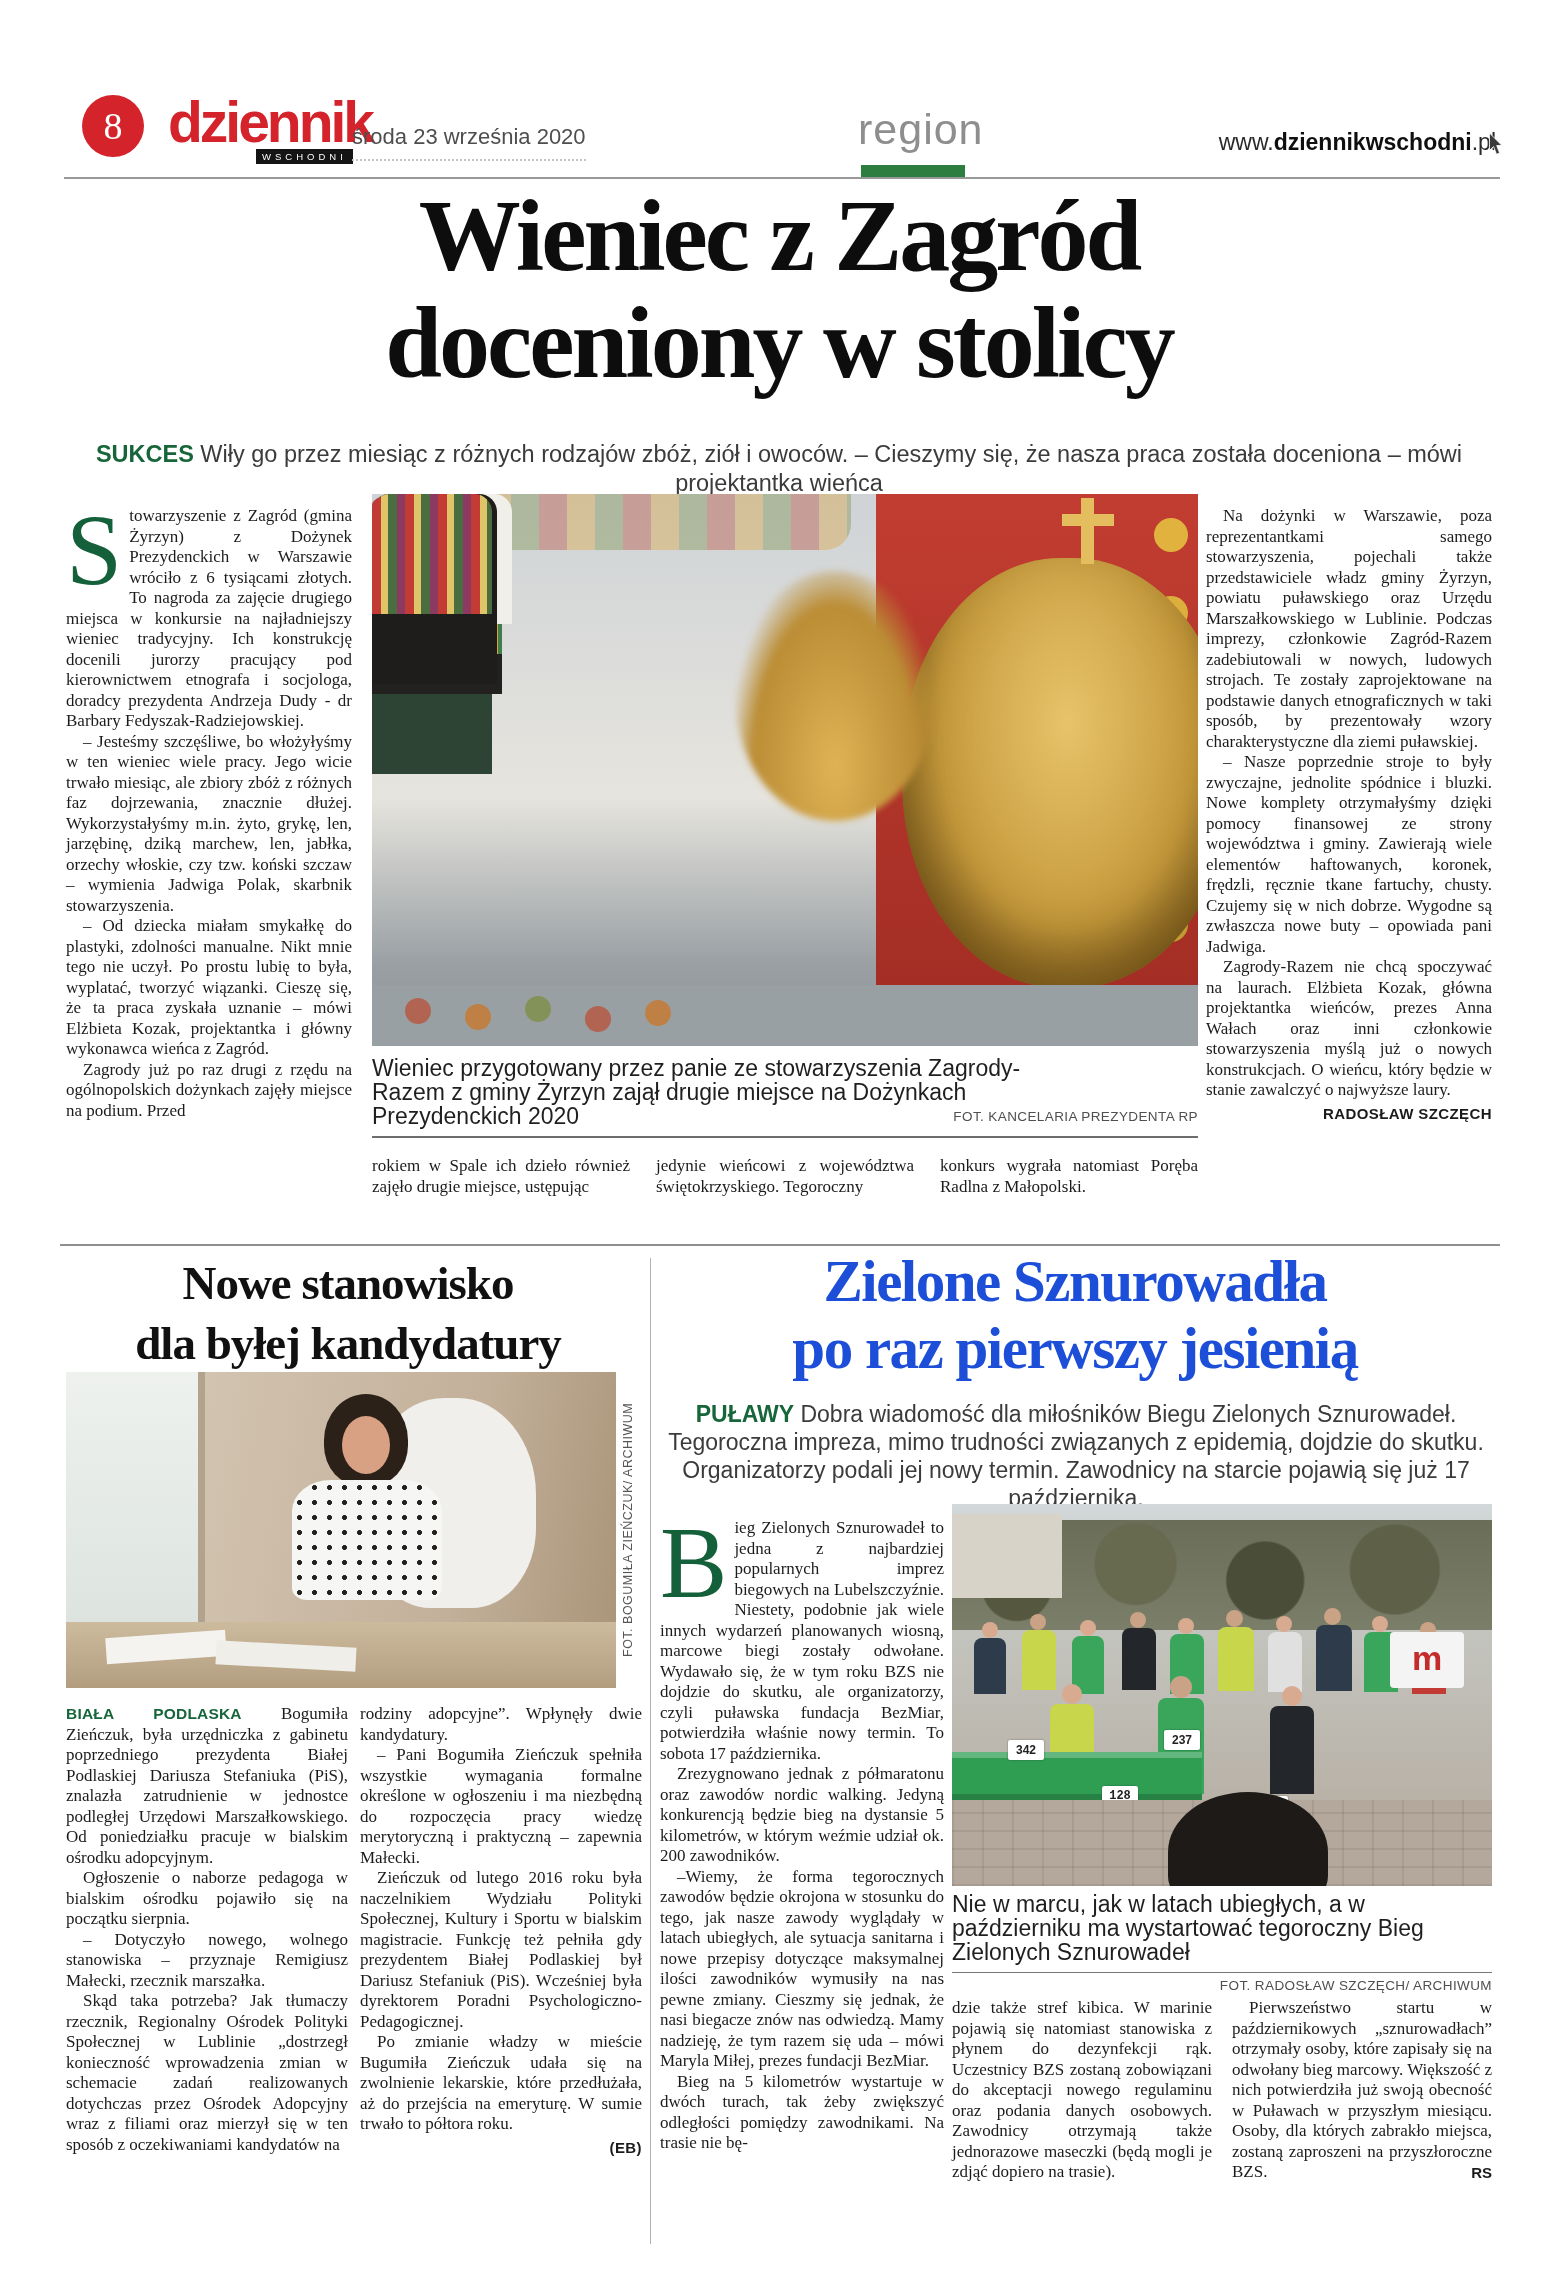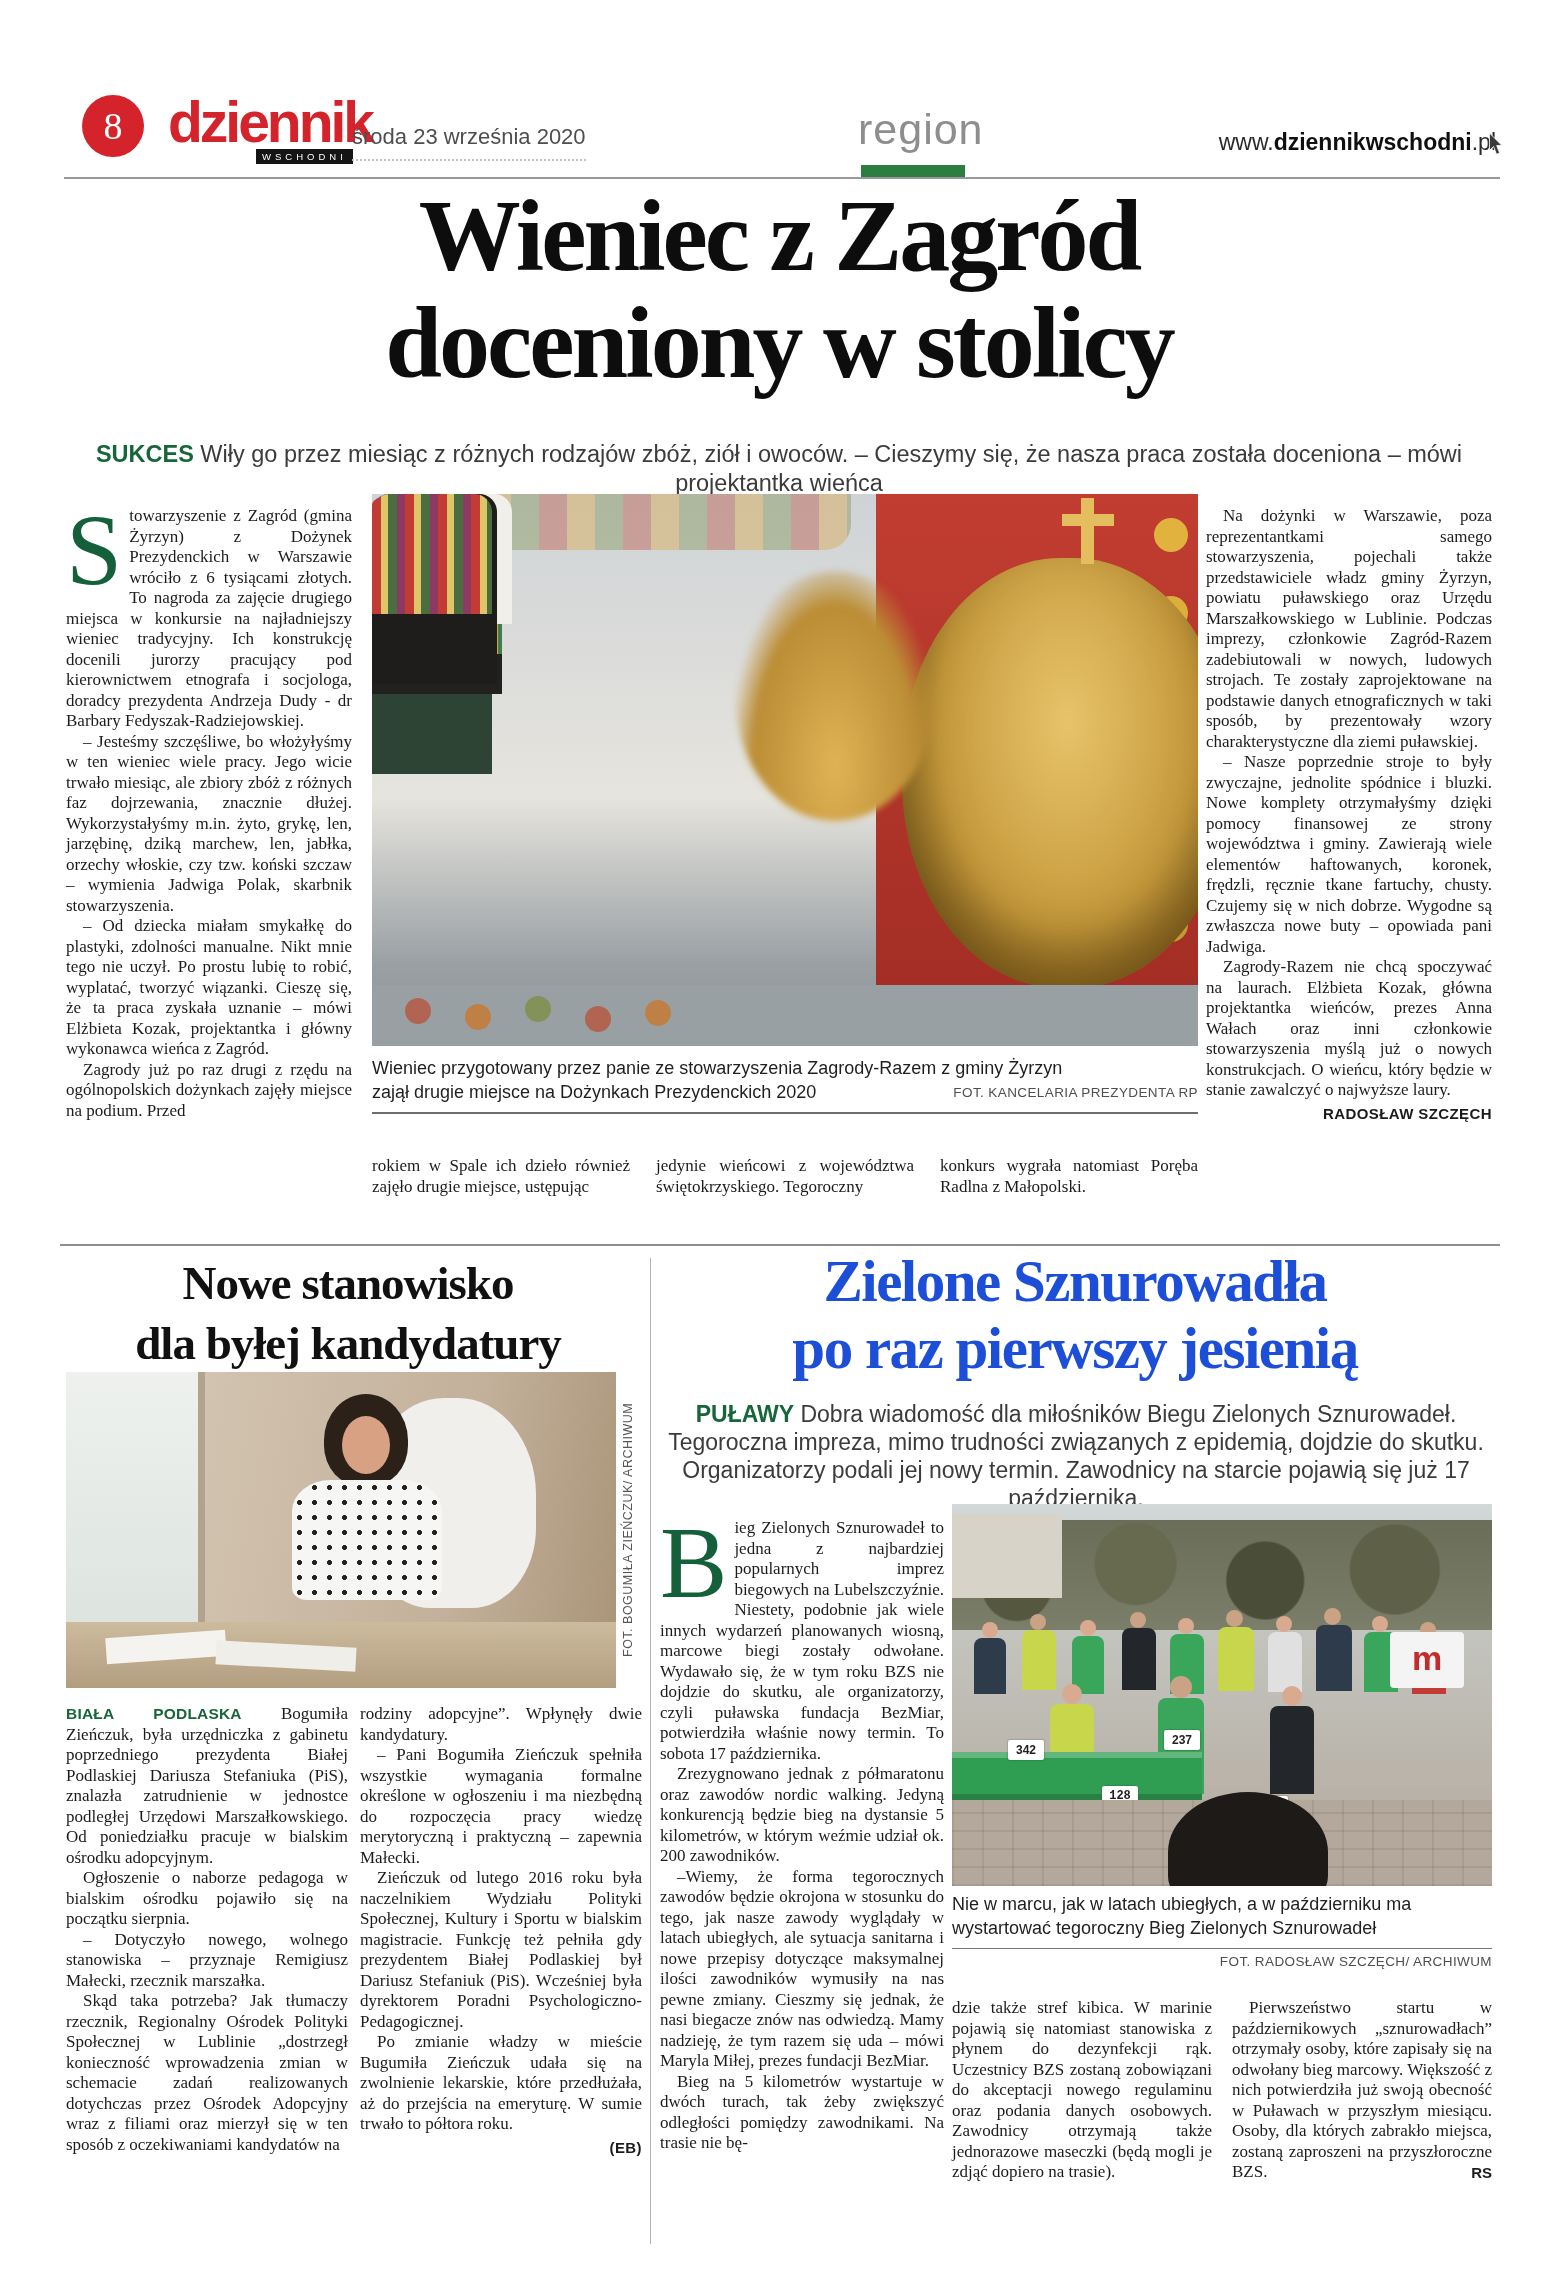--- a/index.html
+++ b/index.html
@@ -39,21 +39,21 @@
   .pfirst{margin:0;}
   .dropcap{float:left;font-size:101px;line-height:80px;padding:5px 7px 0 0;font-weight:normal;}
   .loc-tag{font-family:"Liberation Sans",sans-serif;font-weight:bold;font-size:15.5px;letter-spacing:.2px;}
 
   .mcol-left{left:66px;top:506px;width:286px;height:706px;}
   .mcol-right{left:1206px;top:506px;width:286px;height:706px;}
   .byline{font-family:"Liberation Sans",sans-serif;font-weight:bold;font-size:15px;
           letter-spacing:.4px;text-align:right;margin-top:3px;}
 
   .caption-block{font-family:"Liberation Sans",sans-serif;color:#1f1f1f;}
-  .cap-text{font-size:18px;line-height:24px;}
+  .cap-text{font-size:23px;line-height:24px;}
   .credit{font-family:"Liberation Sans",sans-serif;font-size:13.5px;color:#4f4f4f;letter-spacing:.4px;}
 
   .mcaption{left:372px;top:1056px;width:826px;border-bottom:2px solid #6d6d6d;padding-bottom:8px;}
   .mcaption .cap-text{width:715px;}
   .mcaption .credit{position:absolute;right:0;bottom:12px;text-align:right;}
 
   .mstrip1{left:372px;top:1156px;width:258px;}
   .mstrip2{left:656px;top:1156px;width:258px;}
   .mstrip3{left:940px;top:1156px;width:258px;}
 
@@ -161,21 +161,21 @@
     <div>Wieniec z Zagród</div>
     <div>doceniony w stolicy</div>
   </div>
 
   <div class="abs lead"><span class="kicker" style="color:#17663a;">SUKCES</span><span> Wiły go przez miesiąc z różnych rodzajów zbóż, ziół i owoców. – Cieszymy się, że nasza praca została doceniona – mówi projektantka wieńca</span></div>
 
   <div class="abs body-col mcol-left">
     <div class="pfirst"><span class="dropcap" style="color:#14603a;">S</span><span>towarzyszenie z Zagród (gmina Żyrzyn) z Dożynek Prezydenckich w Warszawie wróciło z 6 tysiącami złotych. To nagroda za zajęcie drugiego miejsca w konkursie na najładniejszy wieniec tradycyjny. Ich konstrukcję docenili jurorzy pracujący pod kierownictwem etnografa i socjologa, doradcy prezydenta Andrzeja Dudy - dr Barbary Fedyszak-Radziejowskiej.</span></div>
     <div>
         <p class="ind">– Jesteśmy szczęśliwe, bo włożyłyśmy w ten wieniec wiele pracy. Jego wicie trwało miesiąc, ale zbiory zbóż z różnych faz dojrzewania, znacznie dłużej. Wykorzystałyśmy m.in. żyto, grykę, len, jarzębinę, dziką marchew, len, jabłka, orzechy włoskie, czy tzw. koński szczaw – wymienia Jadwiga Polak, skarbnik stowarzyszenia.</p>
-        <p class="ind">– Od dziecka miałam smykałkę do plastyki, zdolności manualne. Nikt mnie tego nie uczył. Po prostu lubię to robić, wyplatać, tworzyć wiązanki. Cieszę się, że ta praca zyskała uznanie – mówi Elżbieta Kozak, projektantka i główny wykonawca wieńca z Zagród.</p>
+        <p class="ind">– Od dziecka miałam smykałkę do plastyki, zdolności manualne. Nikt mnie tego nie uczył. Po prostu lubię to była, wyplatać, tworzyć wiązanki. Cieszę się, że ta praca zyskała uznanie – mówi Elżbieta Kozak, projektantka i główny wykonawca wieńca z Zagród.</p>
         <p class="ind">Zagrody już po raz drugi z rzędu na ogólnopolskich dożynkach zajęły miejsce na podium. Przed</p>
       </div>
   </div>
 
   <div class="abs photo mphoto">
     <div class="mp-garland"></div>
     <div class="mp-red"></div>
     <div class="mp-sunflowers"></div>
     <div class="mp-wreath"></div>
     <div class="mp-crossv"></div>

